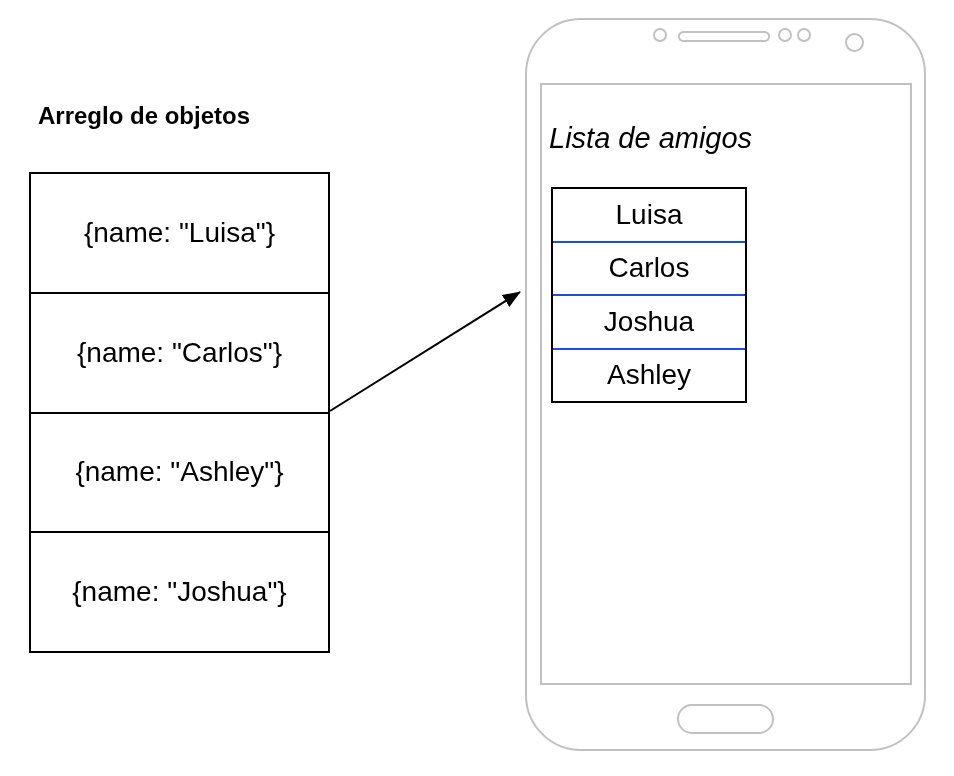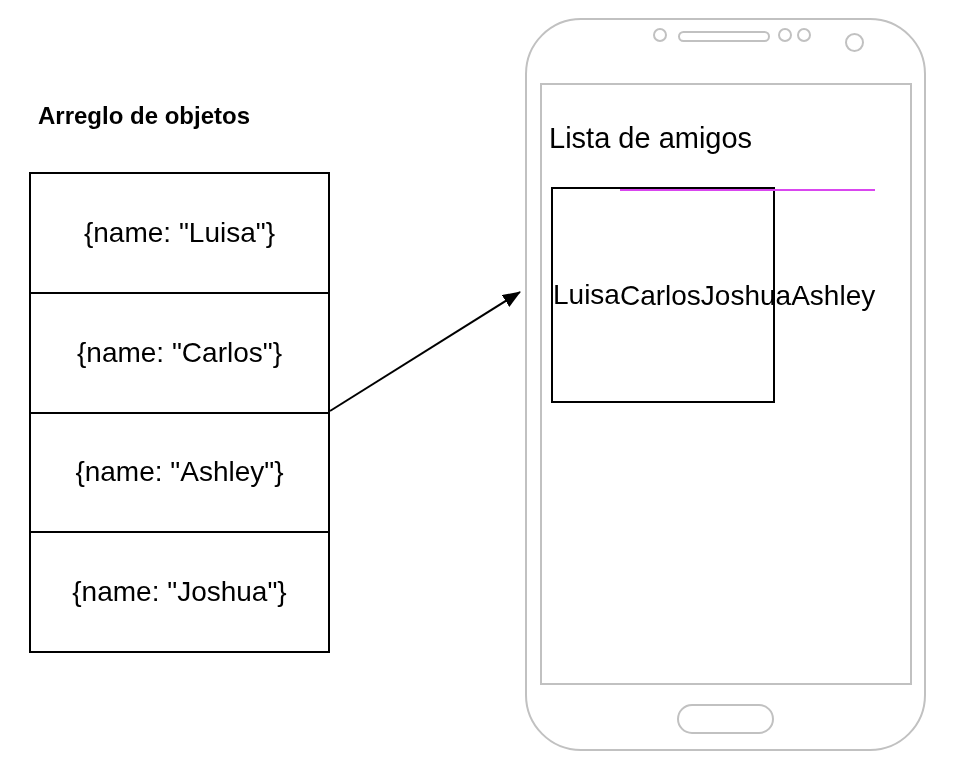--- a/index.html
+++ b/index.html
@@ -115,43 +115,44 @@
     border: 2px solid #c1c1c1;
     box-sizing: border-box;
     background: #ffffff;
   }
   .screen-title {
     position: absolute;
     left: 549px;
     top: 122px;
     font-size: 29px;
     white-space: nowrap;
+    font-style: italic;
   }
   .friends-table {
     position: absolute;
     left: 551px;
     top: 187px;
-    width: 224px;
+    width: 196px;
     height: 216px;
     border: 2px solid #000000;
     box-sizing: border-box;
     display: flex;
-    flex-direction: row;
+    flex-direction: column;
     background: #ffffff;
   }
   .friend-row {
     flex: 1;
     display: flex;
     align-items: center;
     justify-content: center;
     font-size: 28px;
     white-space: nowrap;
   }
   .friend-row + .friend-row {
-    border-top: 2px solid #d946ef;
+    border-top: 2px solid #1d4ed8;
   }
   .home-button {
     position: absolute;
     left: 677px;
     top: 704px;
     width: 97px;
     height: 30px;
     border: 2px solid #c1c1c1;
     border-radius: 15px;
     box-sizing: border-box;

